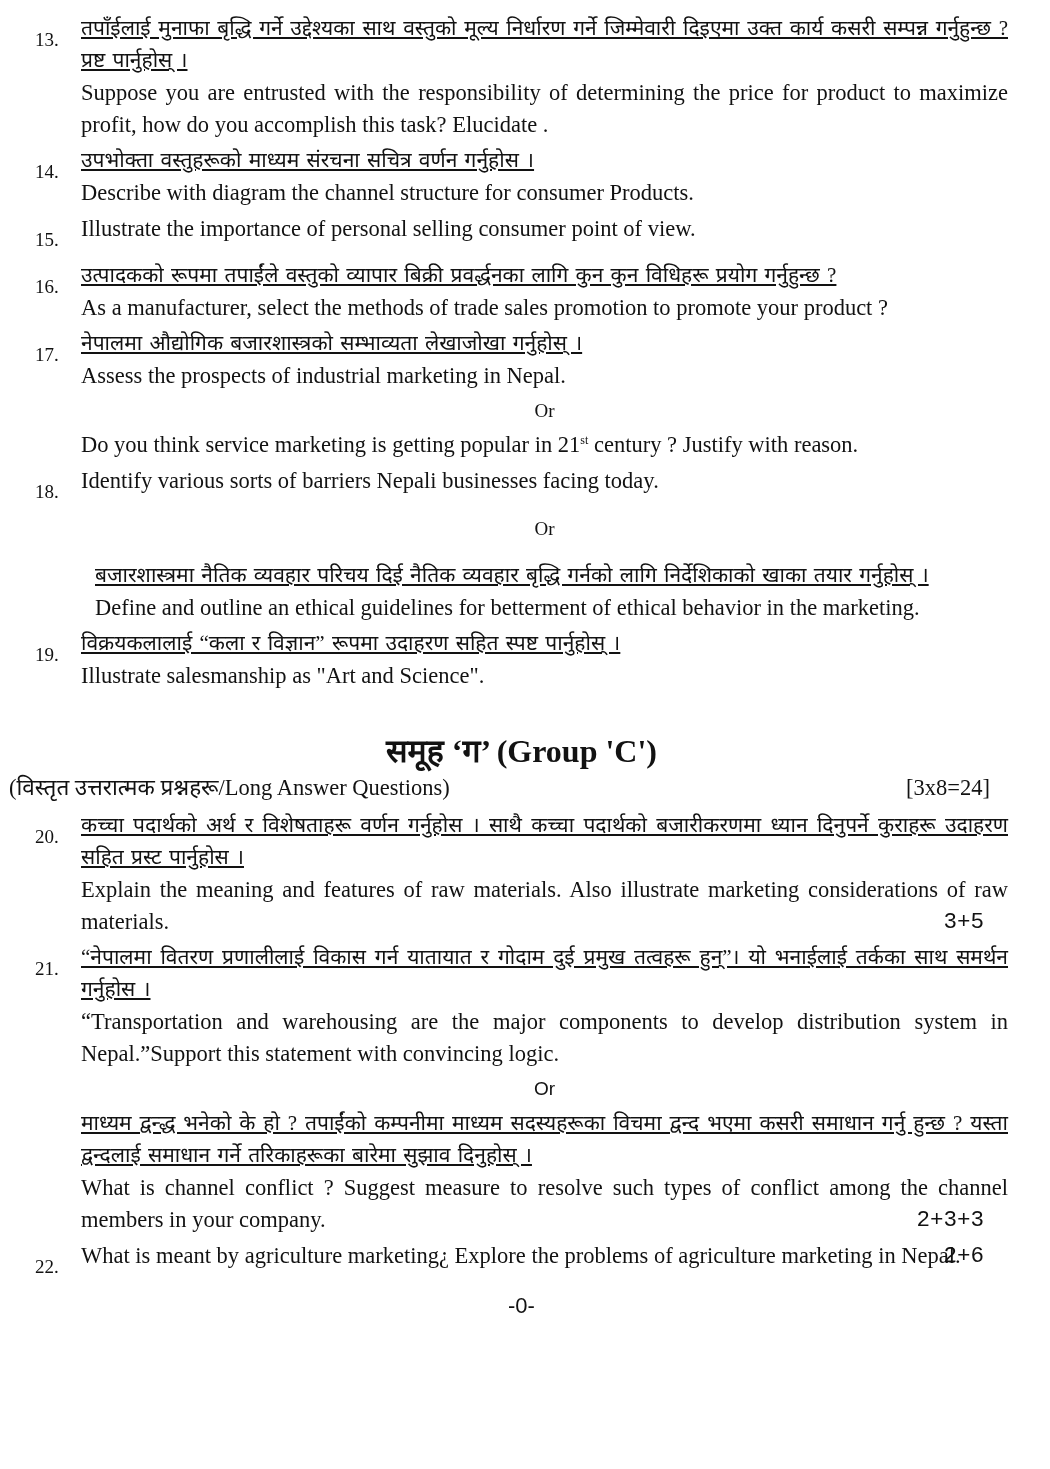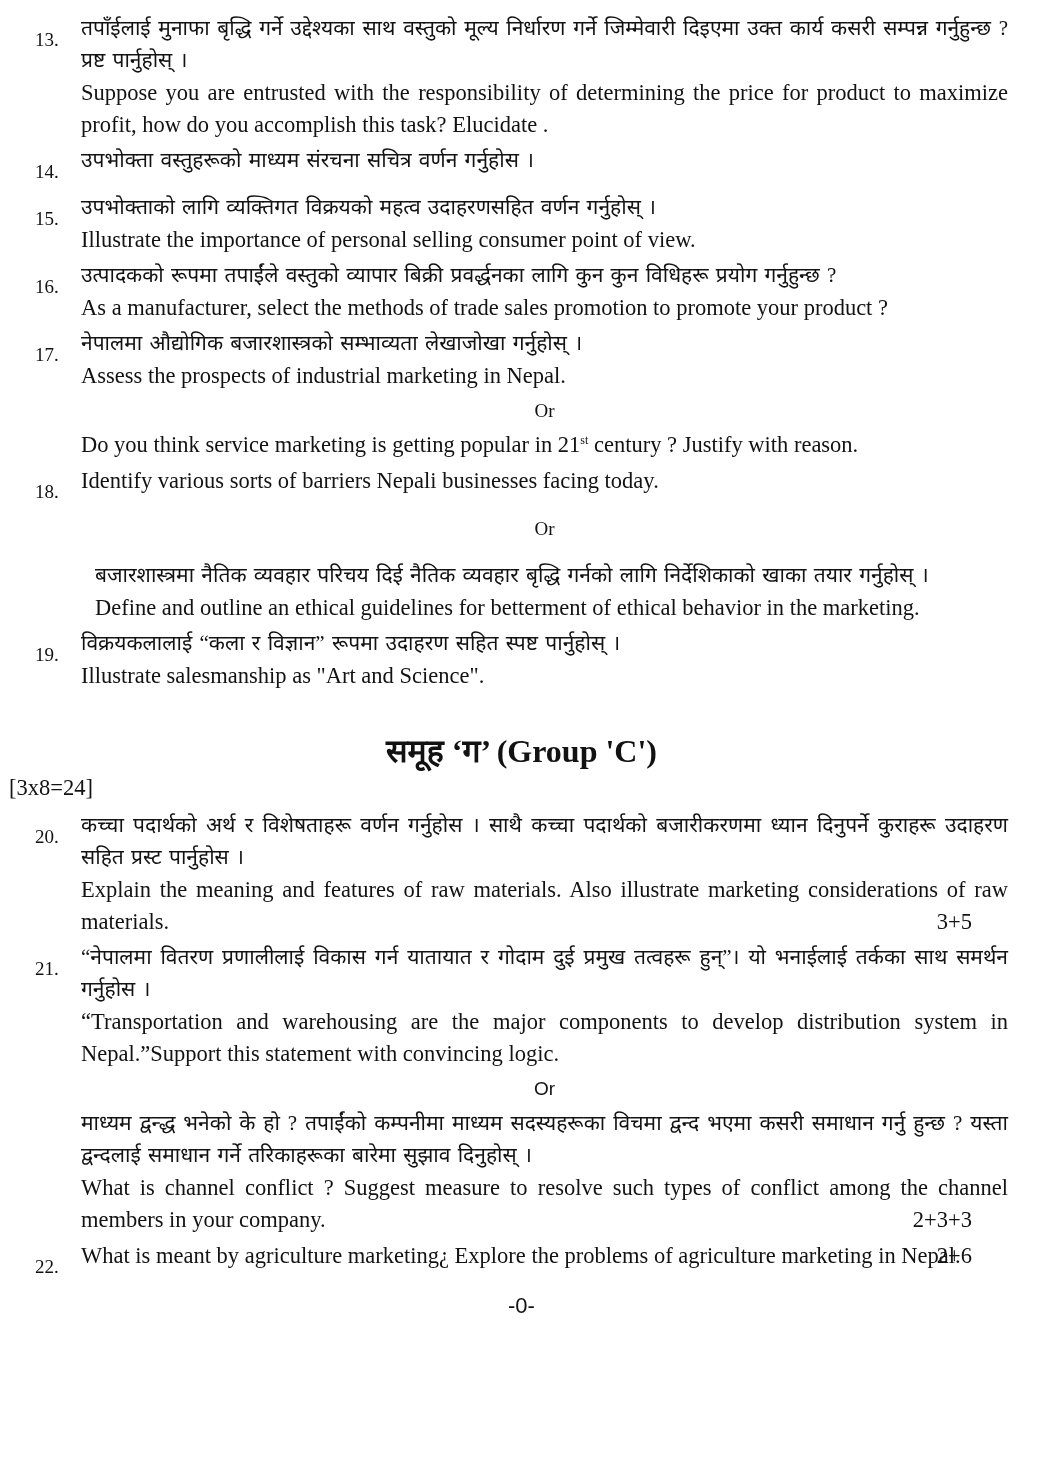--- a/index.html
+++ b/index.html
@@ -31,36 +31,38 @@
   .qbody {
     flex: 1;
     min-width: 0;
   }
   p.nep {
     margin: 0;
     font-size: 21px;
     line-height: 32px;
     text-align: justify;
     word-spacing: 2px;
+    text-decoration: underline;
   }
   p.eng {
     margin: 1px 0 0 0;
     font-size: 22.5px;
     line-height: 32px;
     text-align: justify;
   }
   .engwrap {
     position: relative;
   }
   .marks {
     position: absolute;
-    right: 36px;
+    right: 24px;
     bottom: 0;
     font-size: 22.5px;
     line-height: 32px;
+    font-family: Liberation Mono, monospace;
   }
   .or {
     text-align: center;
     font-size: 19px;
     line-height: 32px;
     margin: 3px 0 2px 0;
   }
   .or.sans {
     font-family: "Liberation Sans", "DejaVu Sans", sans-serif;
   }
@@ -110,27 +112,27 @@
   <div class="qbody">
     <p class="nep">तपाँईलाई मुनाफा बृद्धि गर्ने उद्देश्यका साथ वस्तुको मूल्य निर्धारण गर्ने जिम्मेवारी दिइएमा उक्त कार्य कसरी सम्पन्न गर्नुहुन्छ ? प्रष्ट पार्नुहोस् ।</p>
     <p class="eng">Suppose you are entrusted with the responsibility of determining  the price for product to maximize profit, how do you accomplish this task? Elucidate .</p>
   </div>
 </div>
 
 <div class="q">
   <div class="qnum">14.</div>
   <div class="qbody">
     <p class="nep">उपभोक्ता वस्तुहरूको माध्यम संरचना सचित्र वर्णन गर्नुहोस ।</p>
+    <p class="eng">Describe with diagram the channel structure for consumer Products.</p>
   </div>
 </div>
 
 <div class="q">
   <div class="qnum">15.</div>
   <div class="qbody">
-    <p class="nep">उपभोक्ताको लागि व्यक्तिगत विक्रयको महत्व उदाहरणसहित वर्णन गर्नुहोस् ।</p>
     <p class="eng">Illustrate the importance of personal selling consumer point of view.</p>
   </div>
 </div>
 
 <div class="q">
   <div class="qnum">16.</div>
   <div class="qbody">
     <p class="nep">उत्पादकको रूपमा तपाईंले वस्तुको व्यापार बिक्री प्रवर्द्धनका लागि कुन कुन विधिहरू प्रयोग गर्नुहुन्छ ?</p>
     <p class="eng">As a manufacturer, select the methods of trade sales promotion to promote your product ?</p>
   </div>
@@ -159,20 +161,21 @@
 <div class="q">
   <div class="qnum">19.</div>
   <div class="qbody">
     <p class="nep">विक्रयकलालाई “कला र विज्ञान” रूपमा उदाहरण सहित स्पष्ट पार्नुहोस् ।</p>
     <p class="eng">Illustrate salesmanship as "Art and Science".</p>
   </div>
 </div>
 
 <div class="group-heading">समूह ‘ग’ (Group 'C')</div>
 <div class="subhead-row">
+  <span>(विस्तृत उत्तरात्मक प्रश्नहरू/Long  Answer Questions)</span>
   <span class="bracket-marks">[3x8=24]</span>
 </div>
 
 <div class="q">
   <div class="qnum">20.</div>
   <div class="qbody">
     <p class="nep">कच्चा पदार्थको अर्थ र विशेषताहरू वर्णन गर्नुहोस । साथै कच्चा पदार्थको बजारीकरणमा ध्यान दिनुपर्ने कुराहरू उदाहरण सहित प्रस्ट पार्नुहोस ।</p>
     <div class="engwrap">
       <p class="eng">Explain the meaning and features of raw materials.  Also illustrate      marketing considerations of raw materials.</p>
       <span class="marks">3+5</span>

